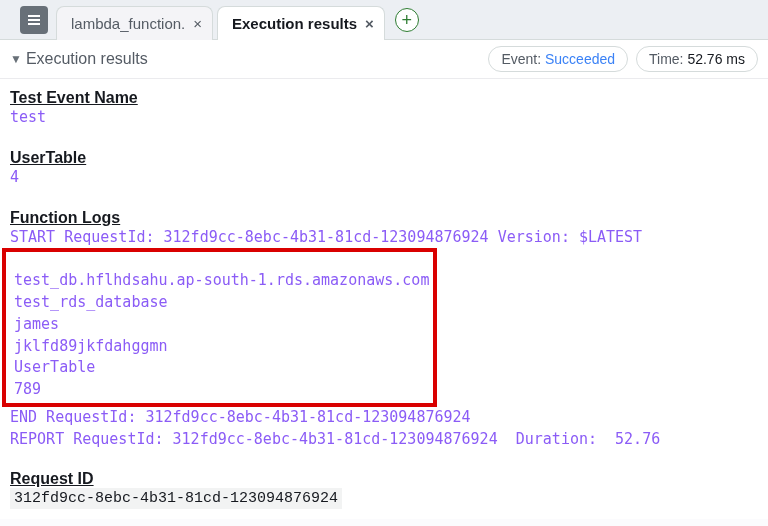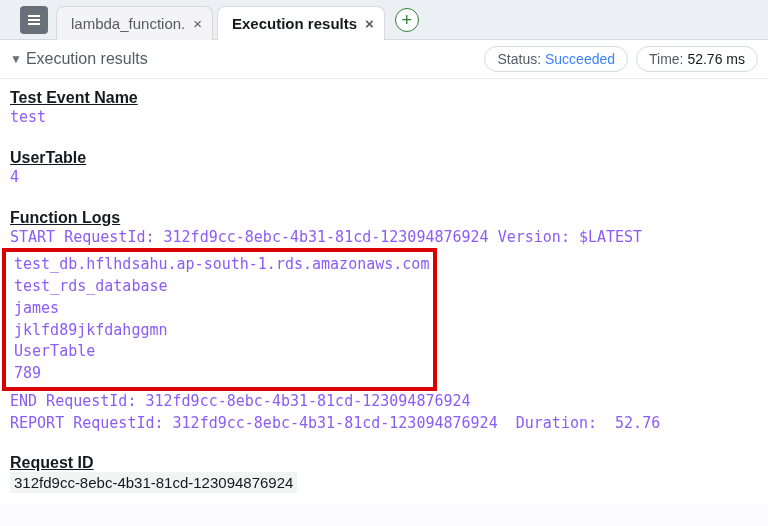--- a/index.html
+++ b/index.html
@@ -117,30 +117,30 @@
     }
     .mono-block {
       font-family: "Monaco", "Menlo", "Consolas", monospace;
       font-size: 15px;
       line-height: 1.45;
       white-space: pre;
       overflow: hidden;
       color: #8b5cf6;
     }
     .mono-text {
-      font-family: Liberation Sans, sans-serif;
+      font-family: Liberation Mono, monospace;
       font-size: 15px;
       background: #f2f3f3;
       padding: 2px 4px;
       display: inline-block;
     }
     .highlight-box {
       border: 4px solid #d90000;
       margin-left: -8px;
-      padding: 2px 4px 2px 8px;
+      padding: 18px 4px 2px 8px;
       width: fit-content;
     }
     .spacer { height: 14px; }
   </style>
 </head>
 <body>
 
 <div class="tab-bar">
   <div class="tab-icon-left">
     <svg viewBox="0 0 16 16">
@@ -159,21 +159,21 @@
   </div>
   <div class="tab-add">+</div>
 </div>
 
 <div class="results-header">
   <div class="collapse-toggle">
     <span class="caret">▼</span>
     <span>Execution results</span>
   </div>
   <div class="pill">
-    <span>Status:</span>
+    <span>Event:</span>
     <span class="status-succeeded">Succeeded</span>
   </div>
   <div class="pill">
     <span>Time:</span>
     <span class="value">52.76 ms</span>
   </div>
 </div>
 
 <div class="content">
   <div class="section-label">Test Event Name</div>

